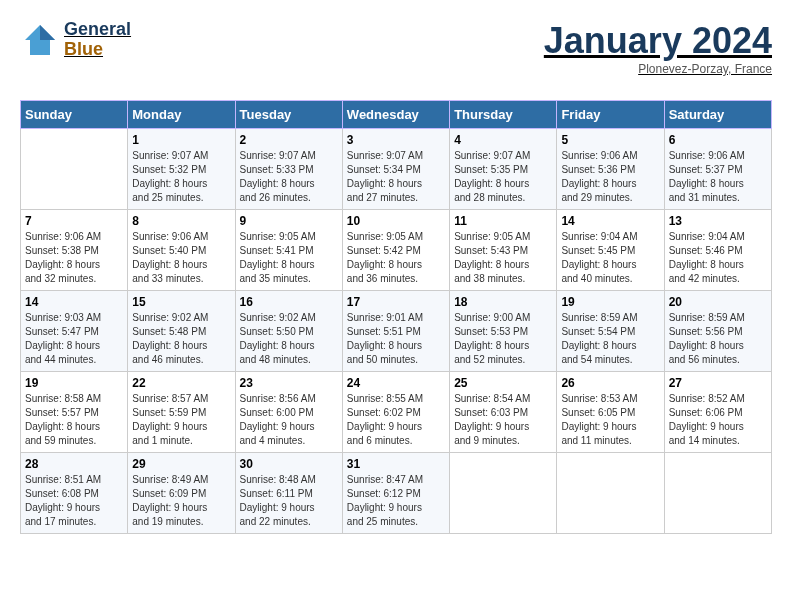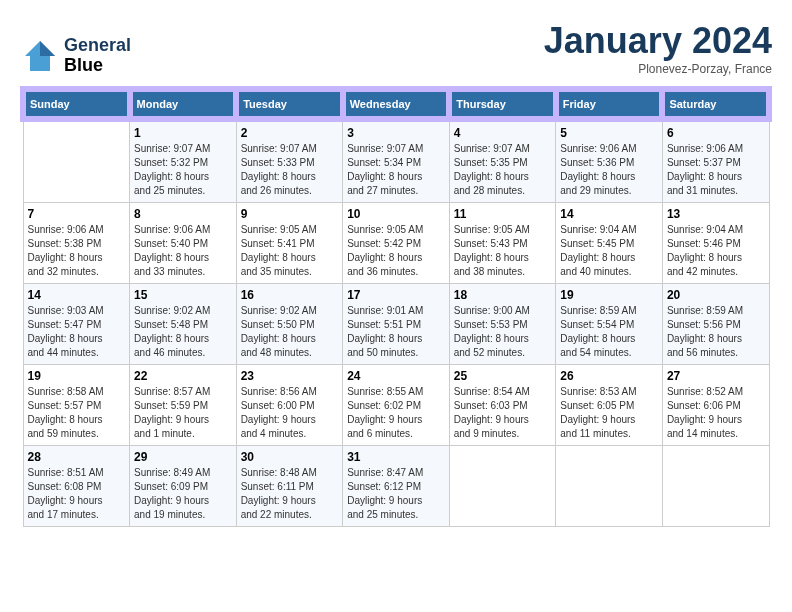--- a/index.html
+++ b/index.html
@@ -6,38 +6,39 @@
     body {
       font-family: Arial, sans-serif;
       background: #fff;
       width: 792px;
       min-height: 612px;
       padding: 20px;
     }
     .header-area {
       display: flex;
       justify-content: space-between;
-      align-items: flex-end;
-      margin-bottom: 10px;
+      align-items: flex-start;
+      margin-bottom: 24px;
+      text-decoration: underline;
     }
     .logo {
       display: flex;
       align-items: center;
       gap: 4px;
     }
     .logo-text {
       display: flex;
       flex-direction: column;
       font-size: 18px;
       font-weight: bold;
       color: #1a3a5c;
       line-height: 1.1;
     }
     .logo-text span:last-child {
-      color: #000000;
+      color: #a16207;
     }
     .logo-icon {
       width: 40px;
       height: 40px;
     }
     .title-area {
       text-align: right;
     }
     .month-title {
       font-size: 36px;
@@ -51,22 +52,22 @@
     table {
       width: 100%;
       border-collapse: collapse;
       font-size: 11px;
     }
     thead tr th {
       background-color: #2e6da4;
       color: #fff;
       padding: 6px 4px;
       text-align: left;
-      font-size: 11px;
-      border: 6px solid #c4b5fd;
+      font-size: 13px;
+      border: 1px solid #c4b5fd;
     }
     tbody tr td {
       border: 1px solid #ccc;
       vertical-align: top;
       padding: 4px;
       width: calc(100% / 7);
       height: 80px;
     }
     tbody tr:nth-child(odd) td {
       background-color: #f5f8fc;

